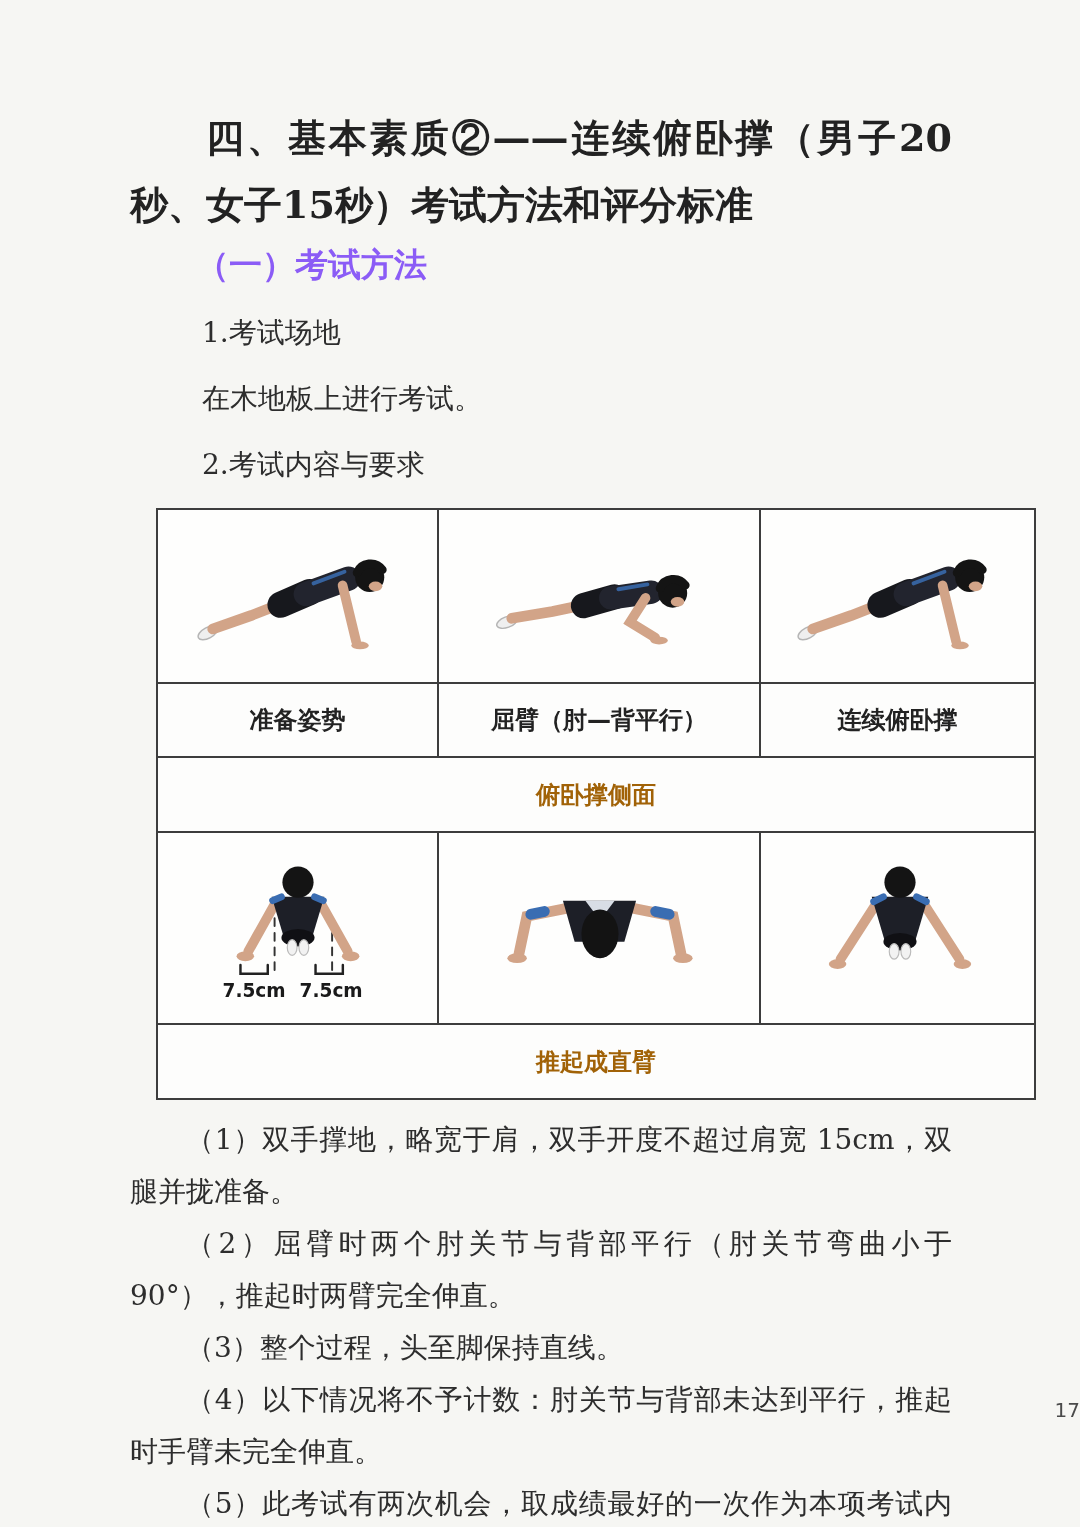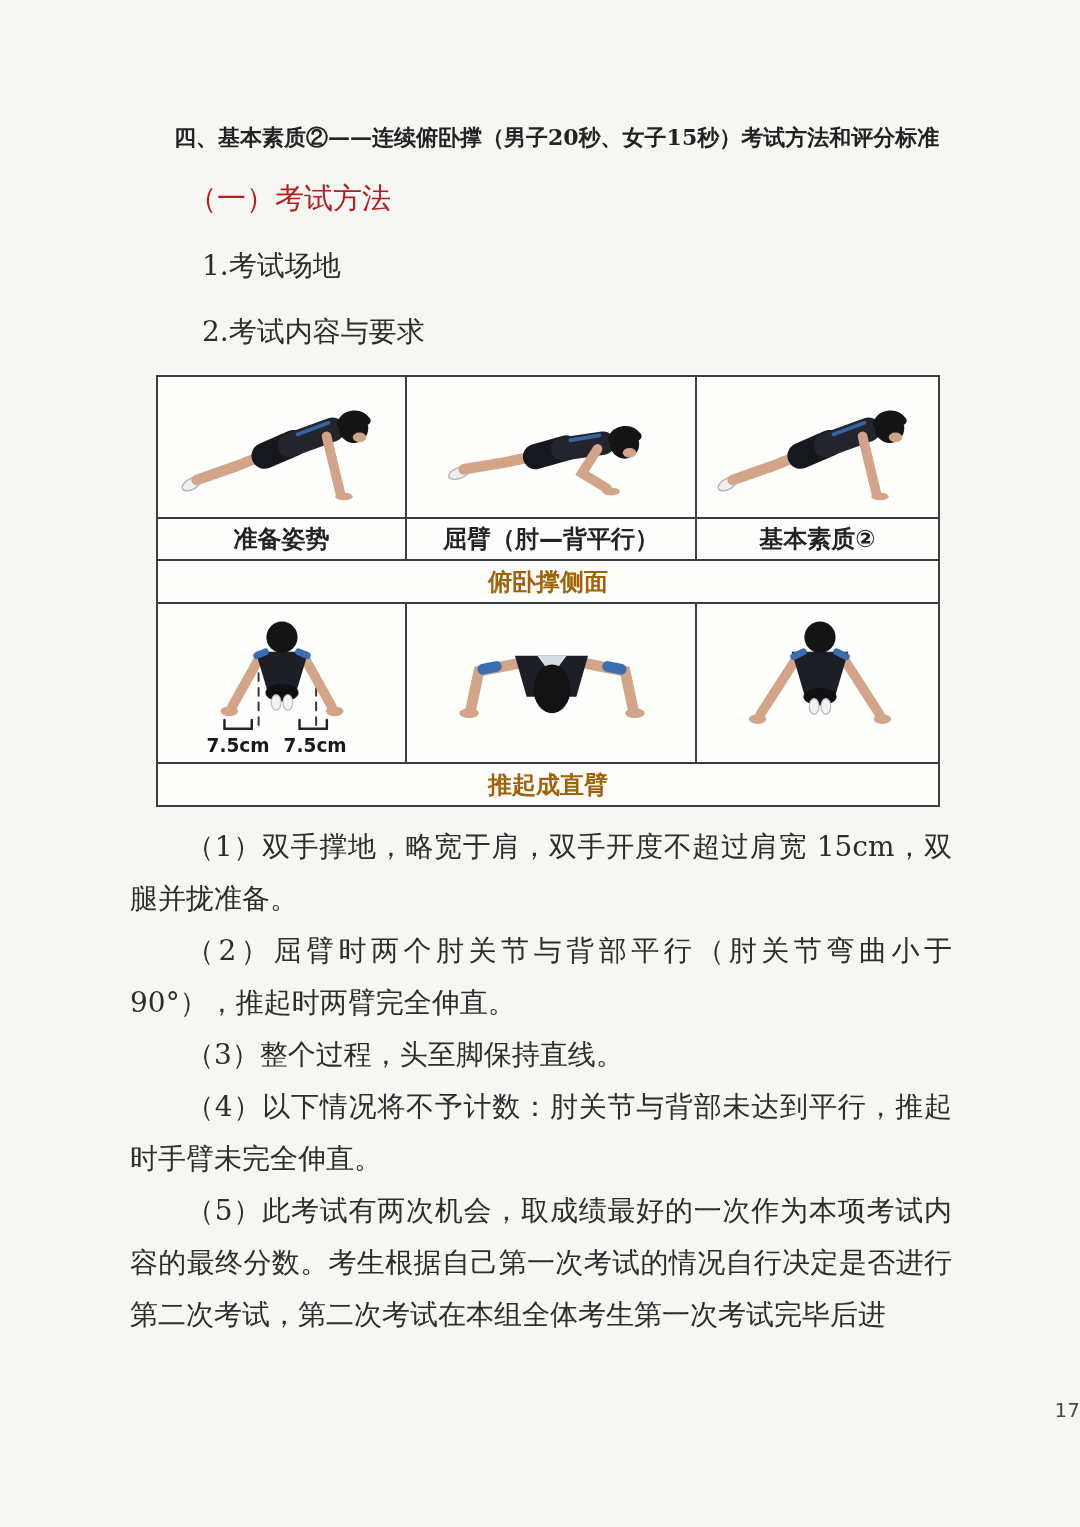--- a/index.html
+++ b/index.html
@@ -7,30 +7,30 @@
     width:1080px; height:1527px;
     background:#f6f6f3;
     position:relative;
     margin:0 auto;
     font-family:"DejaVu Serif","Liberation Serif",serif;
     color:#2d2d2d;
     overflow:hidden;
   }
   .content { padding:104px 128px 0 130px; }
   .doc-title {
-    font-size:22px; font-weight:700; line-height:67px;
+    font-size:38px; font-weight:700; line-height:67px;
     text-indent:2em; text-align:justify; color:#222; margin:0;
   }
-  .h2 { font-size:29px; font-weight:400; line-height:54px; text-indent:2em; margin:0; color:#b91c1c; }
+  .h2 { font-size:33px; font-weight:700; line-height:54px; text-indent:2em; margin:0; color:#8b5cf6; }
   .line { font-size:28px; line-height:50px; text-indent:2em; margin:16px; }
   .figure-table {
     border-collapse:collapse; width:776px; margin:18px 0 0 26px;
     table-layout:fixed; background:#fdfdfc;
   }
-  .figure-table td { border:2px solid #3d3d3d; padding:0; text-align:center; vertical-align:middle; }
+  .figure-table td { border:2px solid #3d3d3d; padding:16px; text-align:center; vertical-align:middle; }
   .col1 { width:247px; } .col2 { width:288px; } .col3 { width:241px; }
   .photo-cell-side { height:140px; background:#fefefd; }
   .photo-cell-front { height:158px; background:#fefefd; }
   .label-cell {
     height:40px; font-family:"DejaVu Sans","Liberation Sans",sans-serif;
     font-size:24px; font-weight:700; color:#222;
   }
   .caption-cell {
     height:41px; font-family:"DejaVu Sans","Liberation Sans",sans-serif;
     font-size:24px; font-weight:700; color:#a16207;
@@ -52,20 +52,21 @@
 </head>
 <body>
 
 <div class="page">
   <div class="content">
 
     <p class="doc-title">四、基本素质②——连续俯卧撑（男子20秒、女子15秒）考试方法和评分标准</p>
 
     <p class="h2">（一）考试方法</p>
     <p class="line">1.考试场地</p>
+    <p class="line">在木地板上进行考试。</p>
     <p class="line">2.考试内容与要求</p>
 
     <table class="figure-table">
       <tbody>
           <tr>
         <td class="photo-cell-side col1">
 
           <svg class="fig" width="220" height="126" viewBox="0 0 220 130">
             <g stroke-linecap="round" fill="none">
               <ellipse cx="17" cy="103" rx="11" ry="5.5" fill="#efefef" stroke="#b5b5b5" stroke-width="1.5" transform="rotate(-28 17 103)"></ellipse>
@@ -112,21 +113,21 @@
               <circle cx="184" cy="46" r="15" fill="#141414"></circle>
               <ellipse cx="190" cy="55" rx="7" ry="5" fill="#d2a488"></ellipse>
               <path d="M171,41 a15,15 0 0 1 26,-3" stroke="#141414" stroke-width="9"></path>
             </g>
           </svg>
         </td>
       </tr>
       <tr>
         <td class="label-cell">准备姿势</td>
         <td class="label-cell">屈臂（肘—背平行）</td>
-        <td class="label-cell">基本素质②</td>
+        <td class="label-cell">连续俯卧撑</td>
       </tr>
       <tr>
         <td class="caption-cell" colspan="3">俯卧撑侧面</td>
       </tr>
       <tr>
         <td class="photo-cell-front col1">
 
           <svg class="fig" width="245" height="156" viewBox="0 0 245 160">
             <g stroke-linecap="round" fill="none">
               <path d="M99,70 L99,128" stroke="#333" stroke-width="2" stroke-dasharray="8 7"></path>

